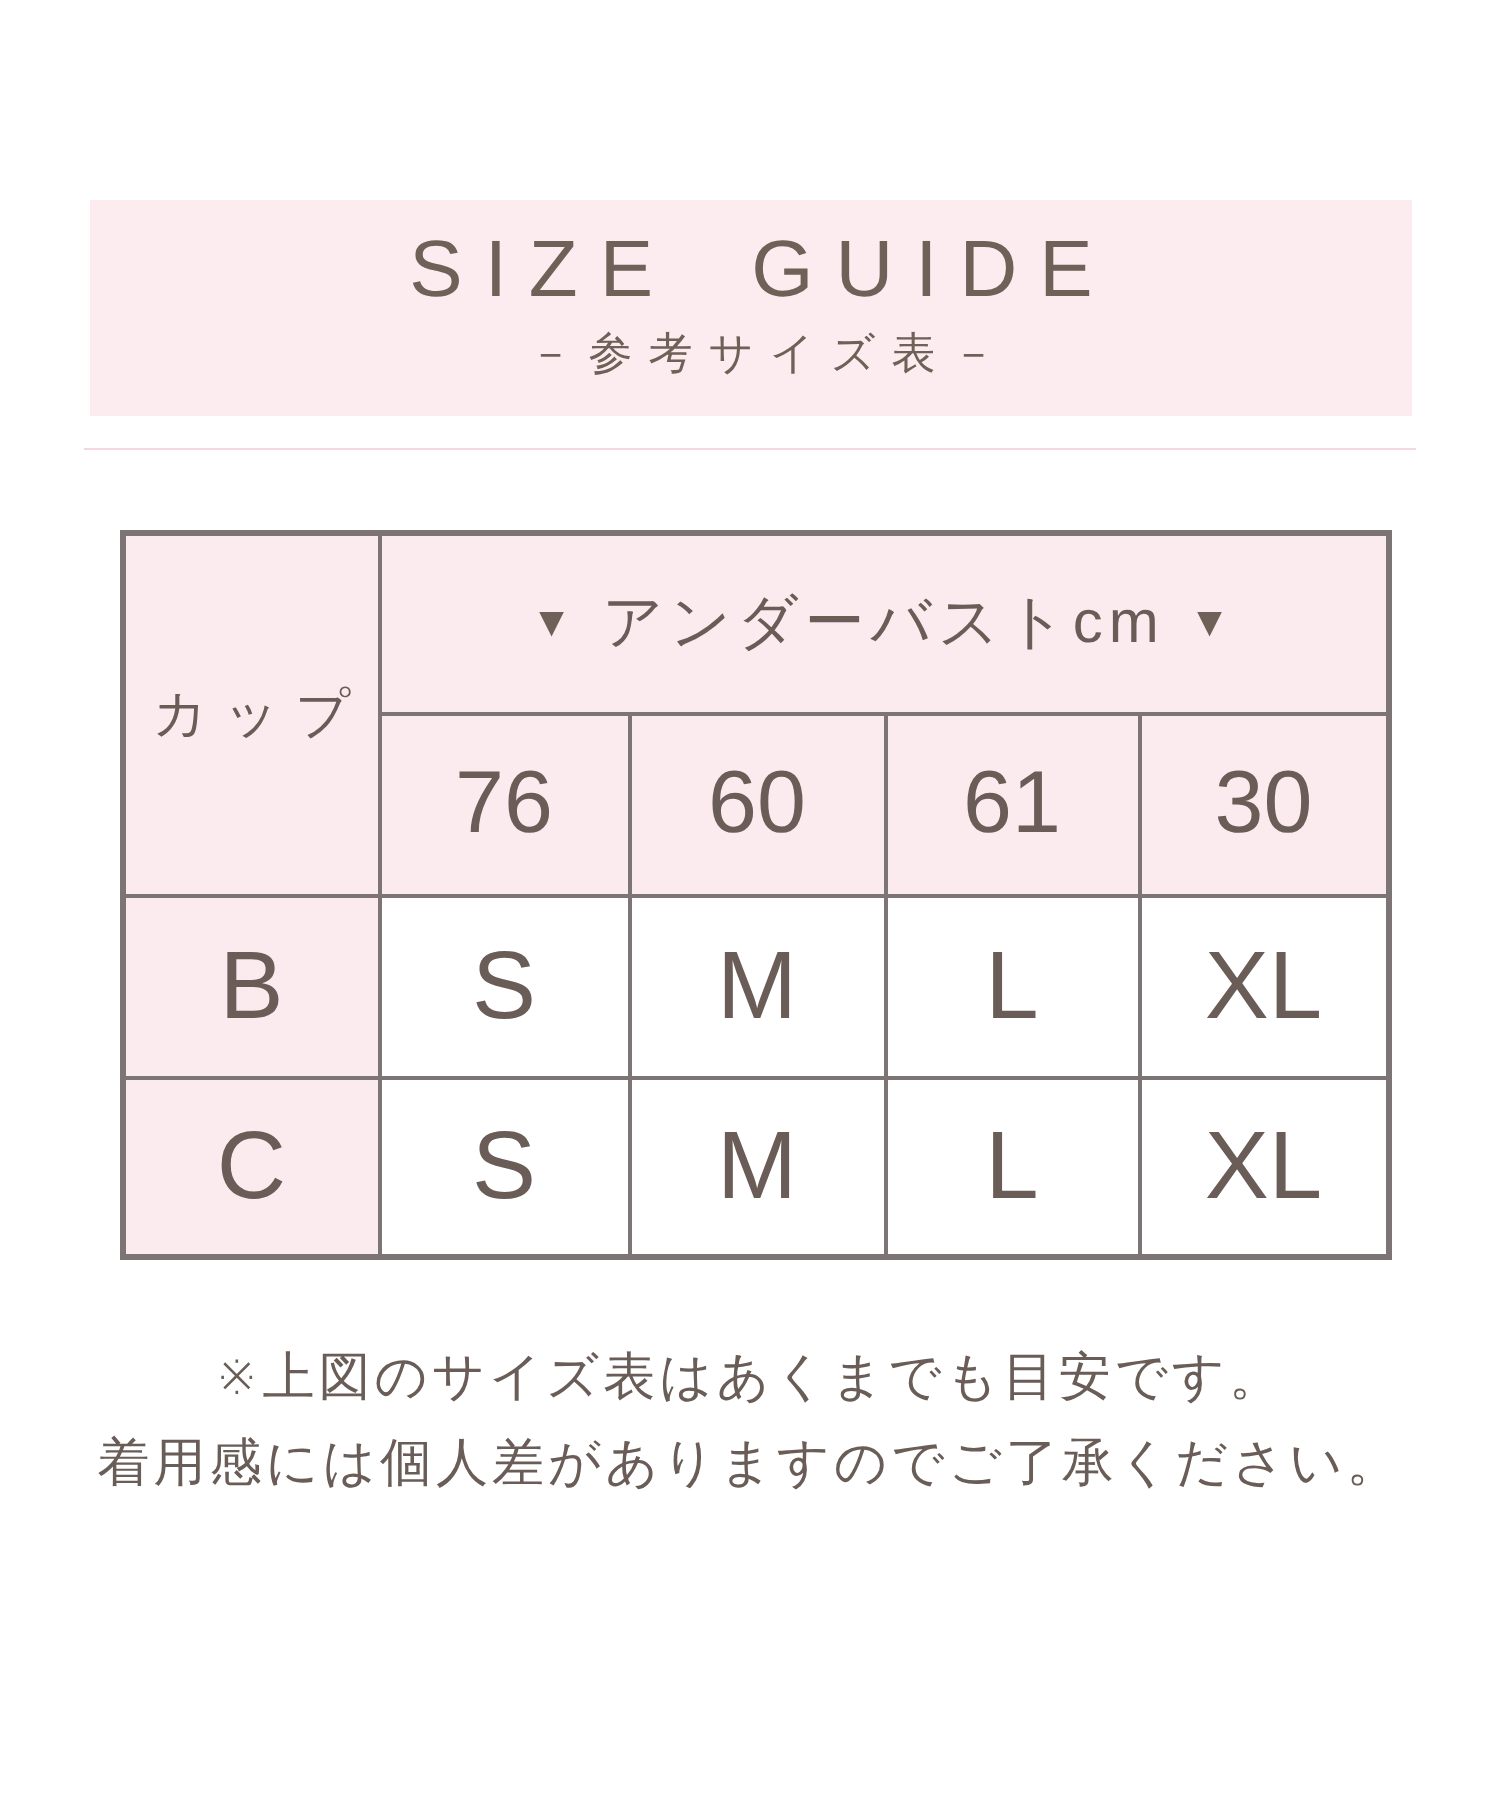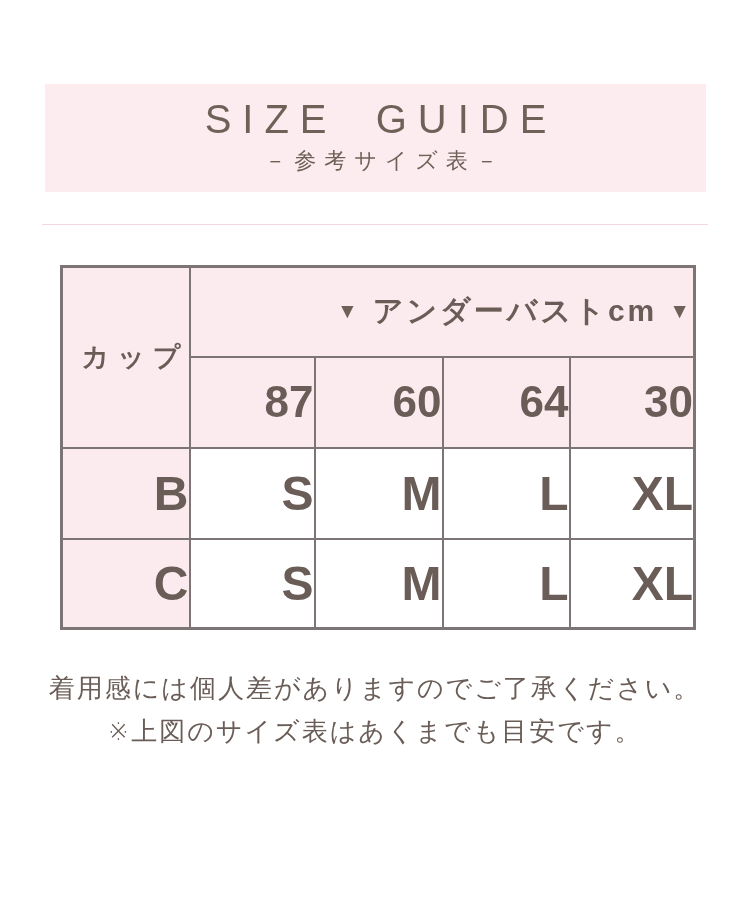--- a/index.html
+++ b/index.html
@@ -7,21 +7,21 @@
     width: 750px; height: 900px;
     background: #ffffff;
     font-family: "Liberation Sans", "DejaVu Sans", sans-serif;
     color: #6a5d57;
     overflow: hidden;
   }
   .stage { position: relative; width: 750px; height: 900px; background: #ffffff; }
 
   
   .banner {
-    position: absolute; left: 45px; top: 84px;
+    position: absolute; left: 45px; top: 100px;
     width: 661px; height: 108px;
     background: #fdecef;
     text-align: center;
     color: #6f6158;
   }
   .banner .title {
     margin-top: 11px;
     font-size: 40px;
     font-weight: 300;
     line-height: 48px;
@@ -48,23 +48,23 @@
   
   table.size-table {
     position: absolute; left: 60px; top: 265px;
     width: 633px;
     border-collapse: collapse;
     table-layout: fixed;
     border: 3px solid #7c7475;
   }
   .size-table td {
     border: 2px solid #7c7475;
-    text-align: right;
+    text-align: center;
     vertical-align: middle;
-    font-weight: 700;
+    font-weight: 400;
     color: #6a5d57;
     background: #ffffff;
   }
   .size-table tr.row-group td   { height: 90px; }
   .size-table tr.row-nums td    { height: 91px; }
   .size-table tr.row-data-b td  { height: 91px; }
   .size-table tr.row-data-c td  { height: 90px; }
 
   .size-table td.pink { background: #fcebee; }
 
@@ -121,40 +121,40 @@
       <col style="width:125px">
     </colgroup>
     <tbody>
       <tr class="row-group">
         <td rowspan="2" class="pink corner">カップ</td>
         <td colspan="4" class="pink group">
           <span class="tri left">▼</span><span>アンダーバストcm</span><span class="tri right">▼</span>
         </td>
       </tr>
       <tr class="row-nums">
-        <td class="pink num">87</td>
+        <td class="pink num">76</td>
         <td class="pink num">60</td>
-        <td class="pink num">64</td>
+        <td class="pink num">61</td>
         <td class="pink num">30</td>
       </tr>
       <tr class="row-data-b">
         <td class="pink cup">B</td>
         <td class="val">S</td>
         <td class="val">M</td>
         <td class="val">L</td>
         <td class="val">XL</td>
       </tr>
       <tr class="row-data-c">
         <td class="pink cup">C</td>
         <td class="val">S</td>
         <td class="val">M</td>
         <td class="val">L</td>
         <td class="val">XL</td>
       </tr>
     </tbody>
   </table>
 
   <div class="footnote">
+    <div>※上図のサイズ表はあくまでも目安です。</div>
     <div>着用感には個人差がありますのでご了承ください。</div>
-    <div>※上図のサイズ表はあくまでも目安です。</div>
   </div>
 
 </div>
 
 </body></html>

